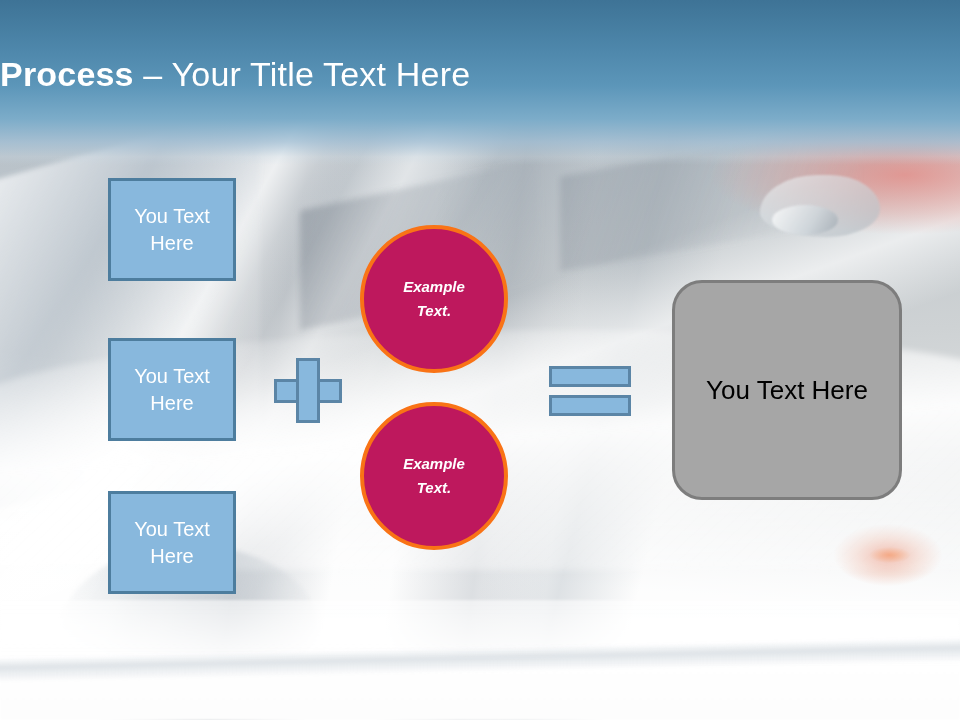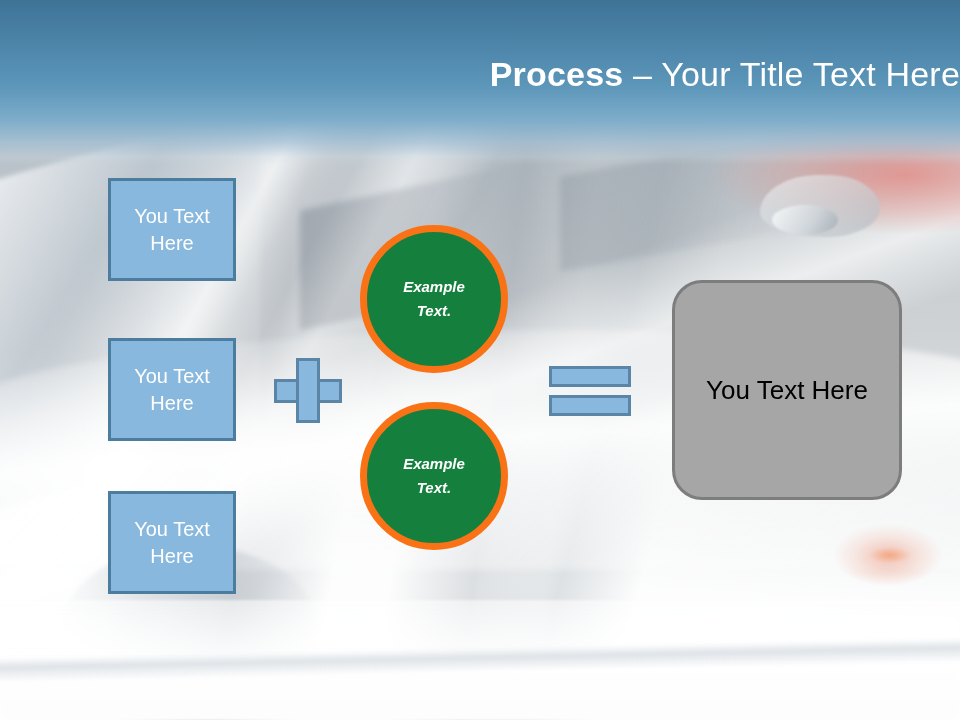--- a/index.html
+++ b/index.html
@@ -124,21 +124,21 @@
         #5c96b9 52%,
         #7cacc9 72%,
         rgba(160,190,212,0.75) 86%,
         rgba(200,218,230,0.25) 95%,
         rgba(255,255,255,0) 100%);
   }
   .slide-title {
     position: absolute;
     left: 0; top: 52px;
     width: 960px;
-    text-align: right;
+    text-align: left;
     color: #ffffff;
     font-size: 34px;
     line-height: 44px;
     letter-spacing: 0.2px;
     white-space: nowrap;
   }
   .slide-title .accent {
     font-weight: bold;
   }
 
@@ -211,22 +211,22 @@
   }
   .equals-op .eq-bar-top { top: 0; }
   .equals-op .eq-bar-bottom { top: 29px; }
 
   
   .dark-circle {
     position: absolute;
     width: 148px;
     height: 148px;
     border-radius: 50%;
-    background: #15803d;
-    border: 7px solid #f97316;
+    background: #be185d;
+    border: 4px solid #f97316;
     box-sizing: border-box;
     display: flex;
     flex-direction: column;
     align-items: center;
     justify-content: center;
     color: #ffffff;
     font-size: 15px;
     line-height: 24px;
     font-weight: bold;
     font-style: italic;

